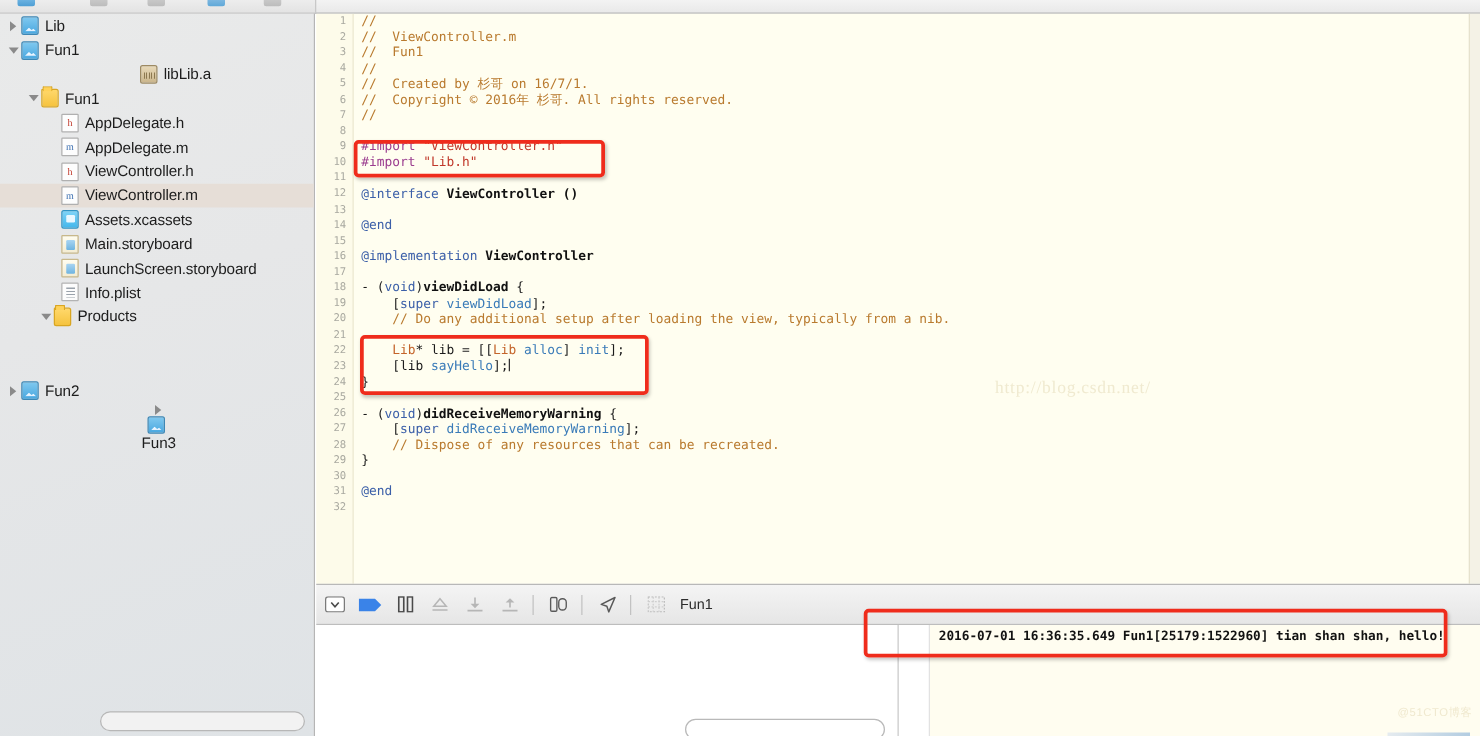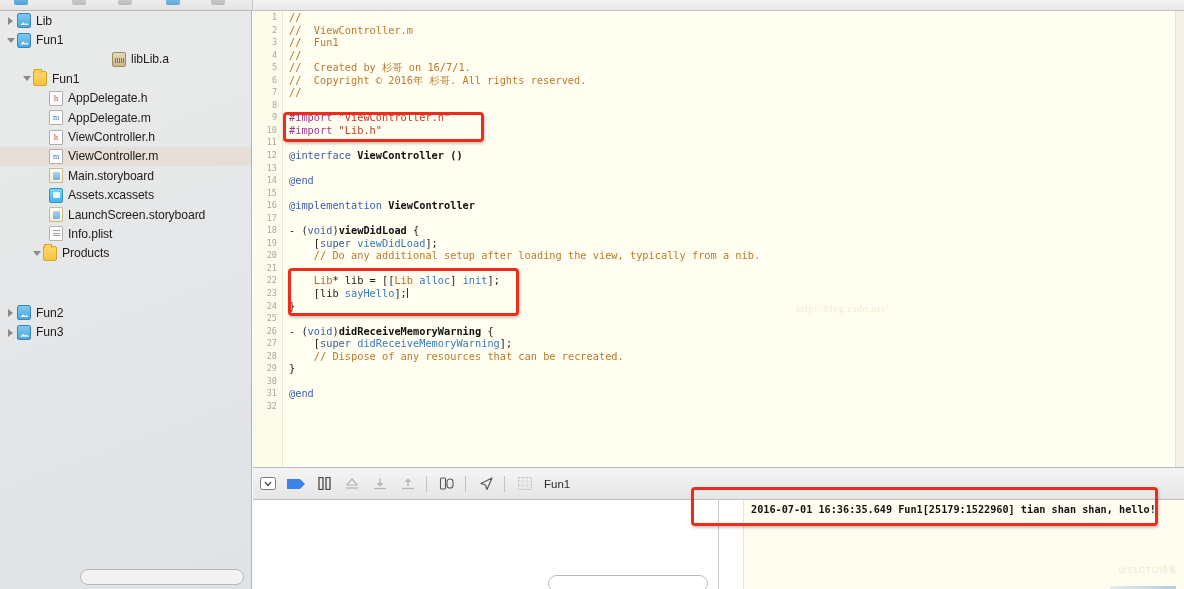--- a/index.html
+++ b/index.html
@@ -202,21 +202,21 @@
     display:inline-block; width:1px; height:10px;
     background:#333; vertical-align:-1px;
   }
   .editor-rightmargin {
     position:absolute; right:0; top:0; width:9px; height:456px;
     background:#f4f2e6; border-left:1px solid #e6e2cd;
   }
   .csdn-wm {
     position: absolute; left: 543px; top: 292px;
     font-family: "Liberation Serif", serif;
-    font-size: 10px; color: #f0ead0;
+    font-size: 14px; color: #f0ead0;
     letter-spacing: 0.6px;
   }
 
   
   .redbox {
     position: absolute;
     border: 3px solid #ef2c1c;
     border-radius: 4px;
     pointer-events: none;
     box-shadow: 1px 2px 3px rgba(0,0,0,0.22);
@@ -330,27 +330,27 @@
           <span class="ico ico-file h">h</span>
           <span class="lbl">ViewController.h</span>
         </div>
         <div class="nav-row selected" style="padding-left: 38px;">
           <span class="twisty "></span>
           <span class="ico ico-file m">m</span>
           <span class="lbl">ViewController.m</span>
         </div>
         <div class="nav-row" style="padding-left: 38px;">
           <span class="twisty "></span>
+          <span class="ico ico-assets"></span>
+          <span class="lbl">Assets.xcassets</span>
+        </div>
+        <div class="nav-row" style="padding-left: 38px;">
+          <span class="twisty "></span>
           <span class="ico ico-sb"></span>
           <span class="lbl">Main.storyboard</span>
-        </div>
-        <div class="nav-row" style="padding-left: 38px;">
-          <span class="twisty "></span>
-          <span class="ico ico-assets"></span>
-          <span class="lbl">Assets.xcassets</span>
         </div>
         <div class="nav-row" style="padding-left: 38px;">
           <span class="twisty "></span>
           <span class="ico ico-sb"></span>
           <span class="lbl">LaunchScreen.storyboard</span>
         </div>
         <div class="nav-row" style="padding-left: 38px;">
           <span class="twisty "></span>
           <span class="ico ico-plist"></span>
           <span class="lbl">Info.plist</span>
@@ -358,21 +358,21 @@
         <div class="nav-row" style="padding-left: 32px;">
           <span class="twisty open"></span>
           <span class="ico ico-folder"></span>
           <span class="lbl">Products</span>
         </div>
         <div class="nav-row" style="padding-left: 6px; margin-top: 40px;">
           <span class="twisty closed"></span>
           <span class="ico ico-proj"></span>
           <span class="lbl">Fun2</span>
         </div>
-        <div class="nav-row" style="padding-left: 6px;">
+        <div class="nav-row" style="padding-left: 6px; flex-direction: column;">
           <span class="twisty closed"></span>
           <span class="ico ico-proj"></span>
           <span class="lbl">Fun3</span>
         </div>
       </div>
     <div class="filter-bar"></div>
   </div>
 
   <div class="editor">
     <div class="gutter" id="gutter">

